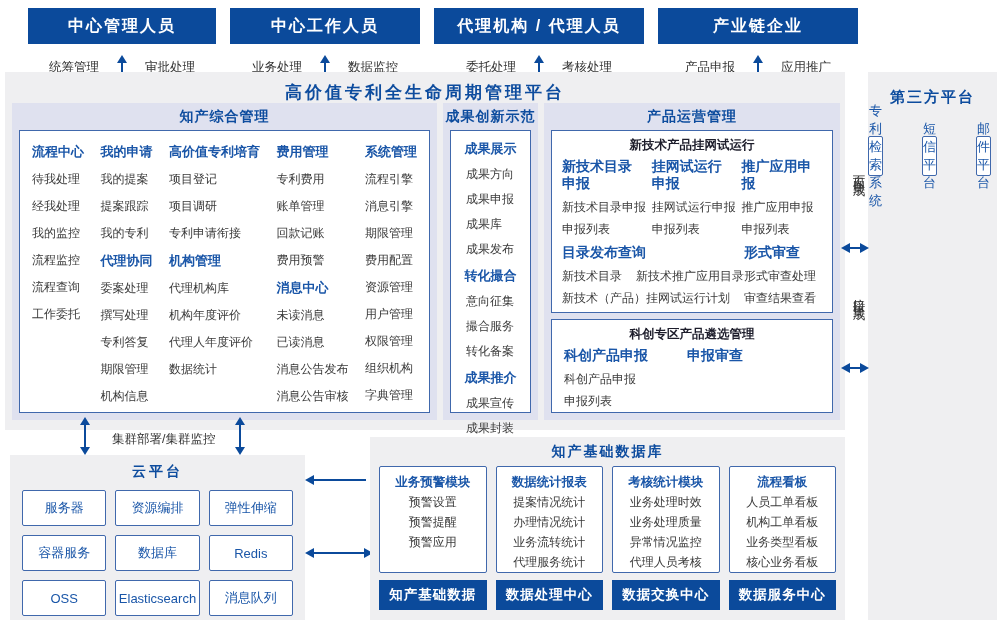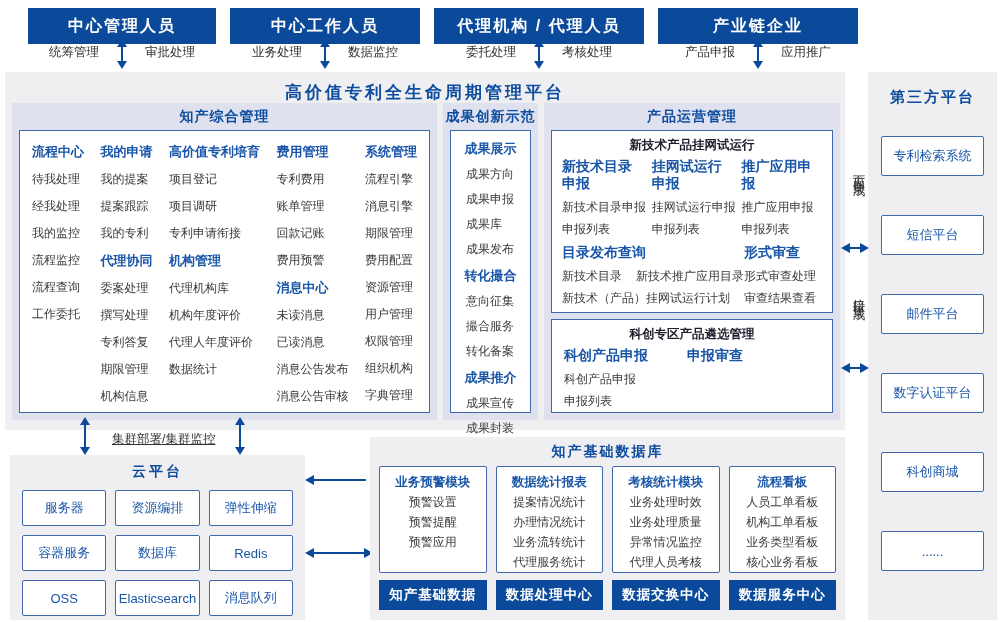--- a/index.html
+++ b/index.html
@@ -8,21 +8,21 @@
 
   
   #top-roles{position:absolute;left:28px;top:8px;width:830px;display:flex;gap:14px;}
   .role{display:flex;flex-direction:column;}
   .role:nth-of-type(1){width:188px;}
   .role:nth-of-type(2){width:190px;}
   .role:nth-of-type(3){width:210px;}
   .role:nth-of-type(4){width:200px;}
   .role-header{height:36px;background:#0b4a9b;color:#fff;font-weight:bold;font-size:16px;
     display:flex;align-items:center;justify-content:center;letter-spacing:2px;}
-  .role-subrow{display:flex;align-items:flex-start;justify-content:center;height:32px;
+  .role-subrow{display:flex;align-items:flex-end;justify-content:center;height:32px;
     font-size:12.5px;color:#333;}
   .role-sub{white-space:nowrap;}
 
   
   .varrow{position:relative;width:2px;background:#0b4a9b;}
   .varrow::before,.varrow::after{content:"";position:absolute;left:50%;transform:translateX(-50%);
     border-left:5px solid transparent;border-right:5px solid transparent;}
   .varrow::before{top:-7px;border-bottom:8px solid #0b4a9b;}
   .varrow::after{bottom:-7px;border-top:8px solid #0b4a9b;}
   .varrow.inrow{height:16px;margin:0 22px;top:2px;}
@@ -71,29 +71,29 @@
   #catalog-group{width:66%;}
   #formal-group{width:30%;}
   .inline-items span{margin-right:14px;}
   #selection-box .ops-groups{padding:0 12px;}
   #selection-box .ops-group:nth-of-type(1){width:42%;}
   #selection-box .ops-group:nth-of-type(2){width:52%;}
 
   
   #third-party{position:absolute;left:868px;top:72px;width:129px;height:548px;background:#efeff1;}
   #tp-title{padding-top:16px;text-align:center;font-size:15px;font-weight:bold;color:#0d4c9e;letter-spacing:2px;}
-  #tp-list{display:flex;flex-direction:column;align-items:center;gap:39px;padding-top:29px;}
+  #tp-list{display:flex;align-items:center;gap:39px;padding-top:29px;}
   .tp-box{width:103px;height:40px;background:#fff;border:1px solid #4068ac;box-sizing:border-box;
     display:flex;align-items:center;justify-content:center;font-size:13px;color:#1a56a8;border-radius:2px;}
 
   
   .vtext{position:absolute;writing-mode:vertical-rl;font-size:12.5px;color:#333;letter-spacing:3px;left:850px;}
 
   
-  #cluster-label{position:absolute;left:112px;top:431px;font-size:12.5px;color:#333;text-decoration:underline;}
+  #cluster-label{position:absolute;left:112px;top:431px;font-size:12.5px;color:#333;}
 
   
   #cloud{position:absolute;left:10px;top:455px;width:295px;height:165px;background:#efeff1;}
   #cloud-title{padding-top:8px;text-align:center;font-size:14px;font-weight:bold;color:#0d4c9e;letter-spacing:3px;}
   #cloud-grid{display:grid;grid-template-columns:repeat(3,1fr);gap:9px;padding:9px 12px 0;}
   .cloud-cell{height:36px;background:#fff;border:1px solid #4068ac;box-sizing:border-box;border-radius:2px;
     display:flex;align-items:center;justify-content:center;font-size:13px;color:#1a56a8;}
 
   
   #db{position:absolute;left:370px;top:437px;width:475px;height:183px;background:#efeff1;}

